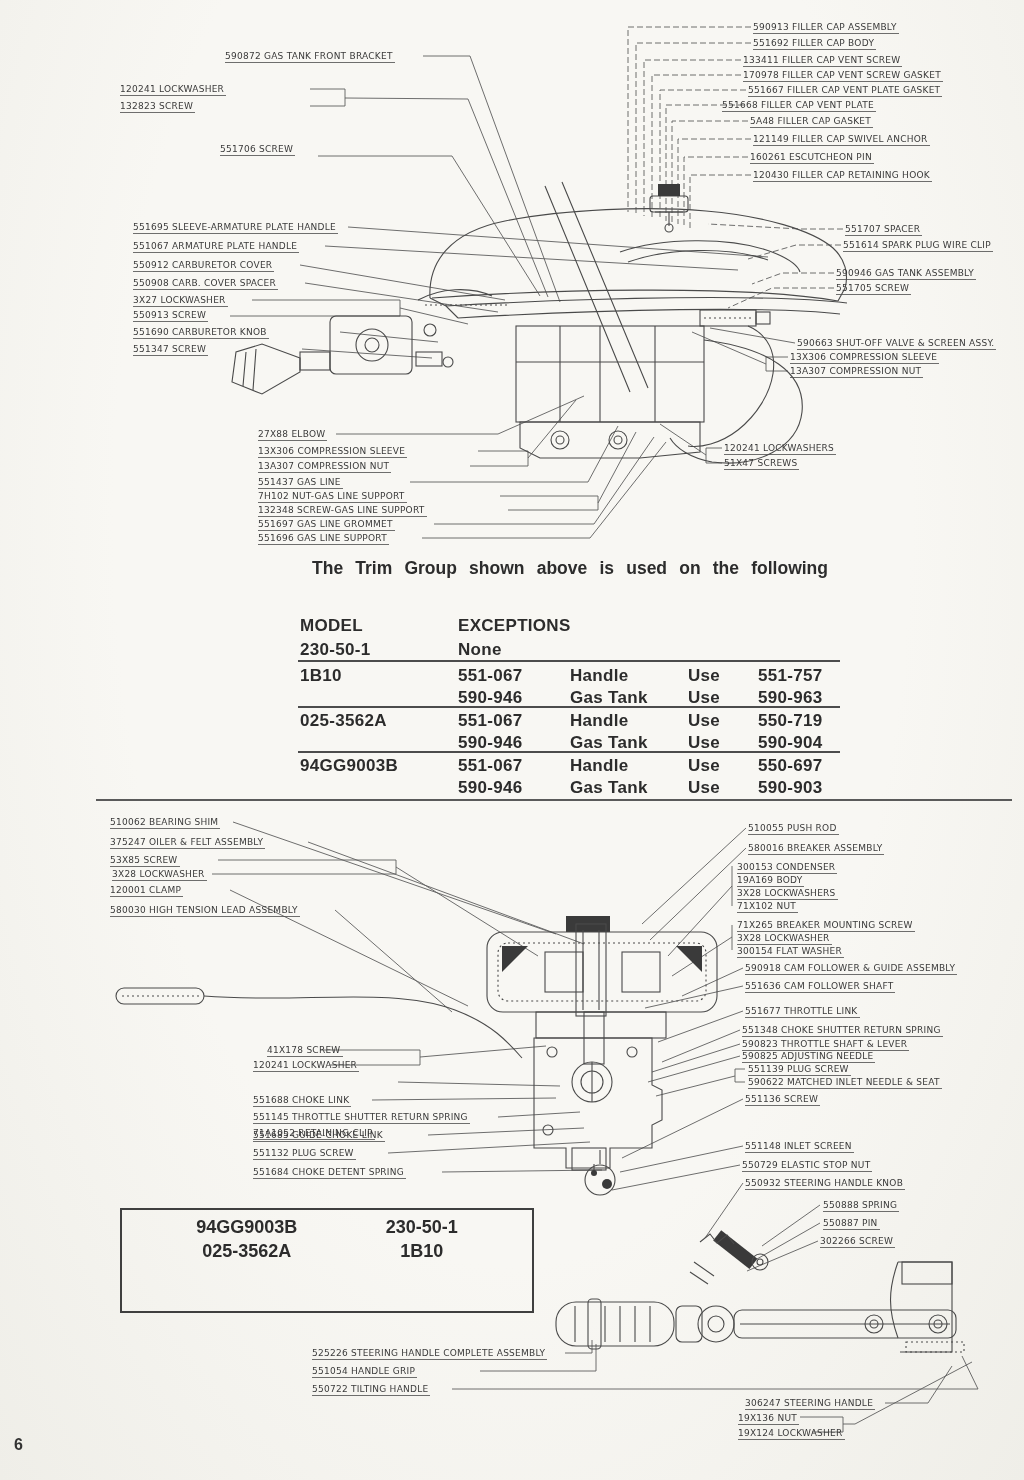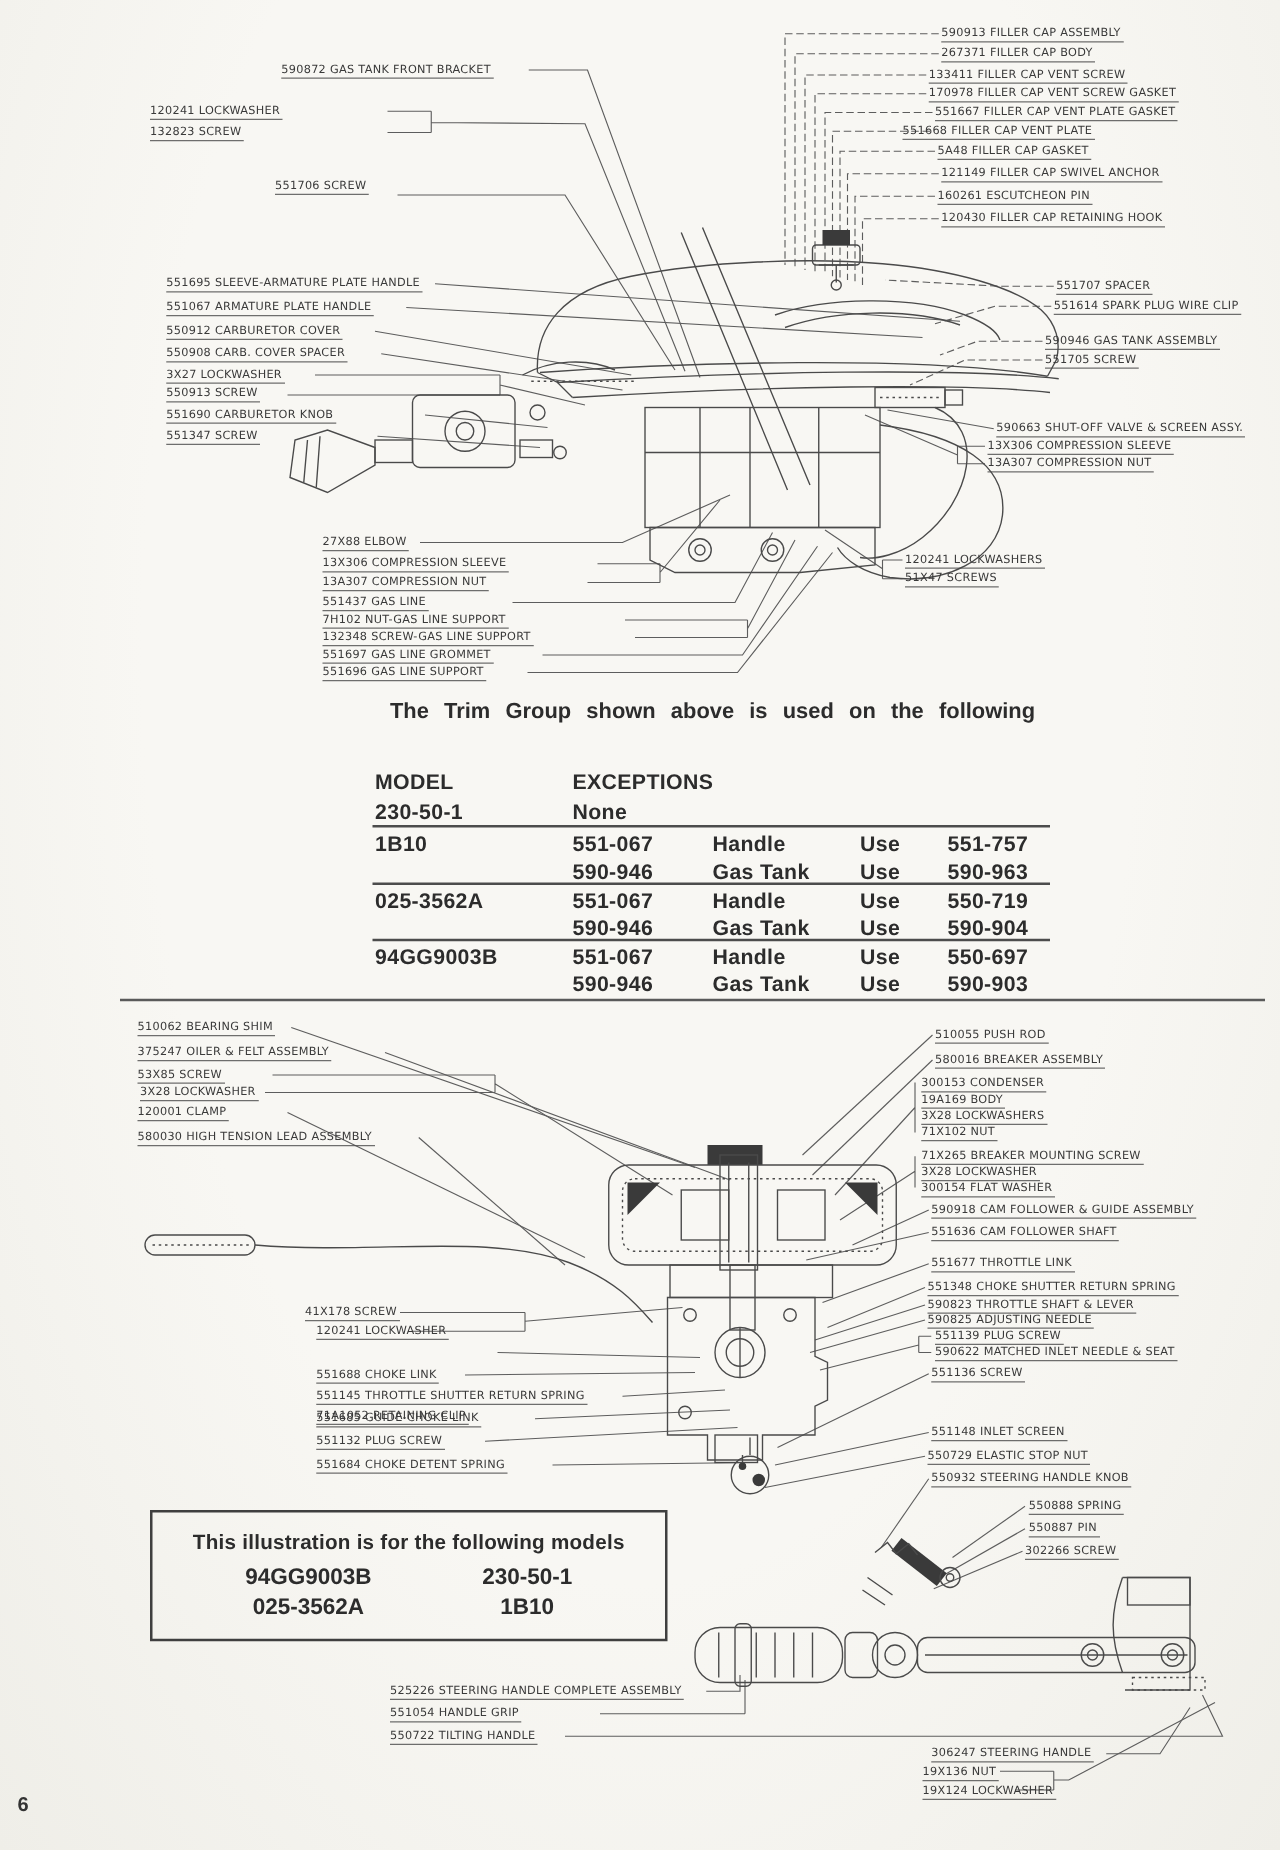--- a/index.html
+++ b/index.html
@@ -198,21 +198,21 @@
       <path class="pt" d="M898,1262 C888,1290 888,1310 898,1338"></path>
       <circle class="pt" cx="874" cy="1324" r="9"></circle>
         <circle class="pt" cx="874" cy="1324" r="4"></circle>
       <circle class="pt" cx="938" cy="1324" r="9"></circle>
         <circle class="pt" cx="938" cy="1324" r="4"></circle>
       <rect class="pt knurl" x="906" y="1342" width="58" height="10"></rect>
     </g>
   </svg>
 
   <div class="lbl" style="left:753px;top:22px">590913 FILLER CAP ASSEMBLY</div>
-  <div class="lbl" style="left:753px;top:38px">267371 FILLER CAP BODY</div>
+  <div class="lbl" style="left:753px;top:38px">551692 FILLER CAP BODY</div>
   <div class="lbl" style="left:743px;top:55px">133411 FILLER CAP VENT SCREW</div>
   <div class="lbl" style="left:743px;top:70px">170978 FILLER CAP VENT SCREW GASKET</div>
   <div class="lbl" style="left:748px;top:85px">551667 FILLER CAP VENT PLATE GASKET</div>
   <div class="lbl" style="left:722px;top:100px">551668 FILLER CAP VENT PLATE</div>
   <div class="lbl" style="left:750px;top:116px">5A48 FILLER CAP GASKET</div>
   <div class="lbl" style="left:753px;top:134px">121149 FILLER CAP SWIVEL ANCHOR</div>
   <div class="lbl" style="left:750px;top:152px">160261 ESCUTCHEON PIN</div>
   <div class="lbl" style="left:753px;top:170px">120430 FILLER CAP RETAINING HOOK</div>
 
   <div class="lbl" style="left:225px;top:51px">590872 GAS TANK FRONT BRACKET</div>
@@ -312,38 +312,37 @@
   <div class="lbl" style="left:745px;top:963px">590918 CAM FOLLOWER &amp; GUIDE ASSEMBLY</div>
   <div class="lbl" style="left:745px;top:981px">551636 CAM FOLLOWER SHAFT</div>
   <div class="lbl" style="left:745px;top:1006px">551677 THROTTLE LINK</div>
   <div class="lbl" style="left:742px;top:1025px">551348 CHOKE SHUTTER RETURN SPRING</div>
   <div class="lbl" style="left:742px;top:1039px">590823 THROTTLE SHAFT &amp; LEVER</div>
   <div class="lbl" style="left:742px;top:1051px">590825 ADJUSTING NEEDLE</div>
   <div class="lbl" style="left:748px;top:1064px">551139 PLUG SCREW</div>
   <div class="lbl" style="left:748px;top:1077px">590622 MATCHED INLET NEEDLE &amp; SEAT</div>
   <div class="lbl" style="left:745px;top:1094px">551136 SCREW</div>
 
-  <div class="lbl" style="left:244px;top:1045px">41X178 SCREW</div>
+  <div class="lbl" style="left:267px;top:1045px">41X178 SCREW</div>
   <div class="lbl" style="left:253px;top:1060px">120241 LOCKWASHER</div>
   <div class="lbl" style="left:253px;top:1128px">71A1052 RETAINING CLIP</div>
   <div class="lbl" style="left:253px;top:1095px">551688 CHOKE LINK</div>
   <div class="lbl" style="left:253px;top:1112px">551145 THROTTLE SHUTTER RETURN SPRING</div>
   <div class="lbl" style="left:253px;top:1130px">551685 GUIDE-CHOKE LINK</div>
   <div class="lbl" style="left:253px;top:1148px">551132 PLUG SCREW</div>
   <div class="lbl" style="left:253px;top:1167px">551684 CHOKE DETENT SPRING</div>
 
   <div class="lbl" style="left:745px;top:1141px">551148 INLET SCREEN</div>
   <div class="lbl" style="left:742px;top:1160px">550729 ELASTIC STOP NUT</div>
   <div class="lbl" style="left:745px;top:1178px">550932 STEERING HANDLE KNOB</div>
   <div class="lbl" style="left:823px;top:1200px">550888 SPRING</div>
   <div class="lbl" style="left:823px;top:1218px">550887 PIN</div>
   <div class="lbl" style="left:820px;top:1236px">302266 SCREW</div>
 
   <div class="box">
-    <div class="box-title">This illustration is for the following models</div>
     <div class="box-models">
       <div class="box-col">
         <span>94GG9003B</span>
         <span>025-3562A</span>
       </div>
       <div class="box-col">
         <span>230-50-1</span>
         <span>1B10</span>
       </div>
     </div>

